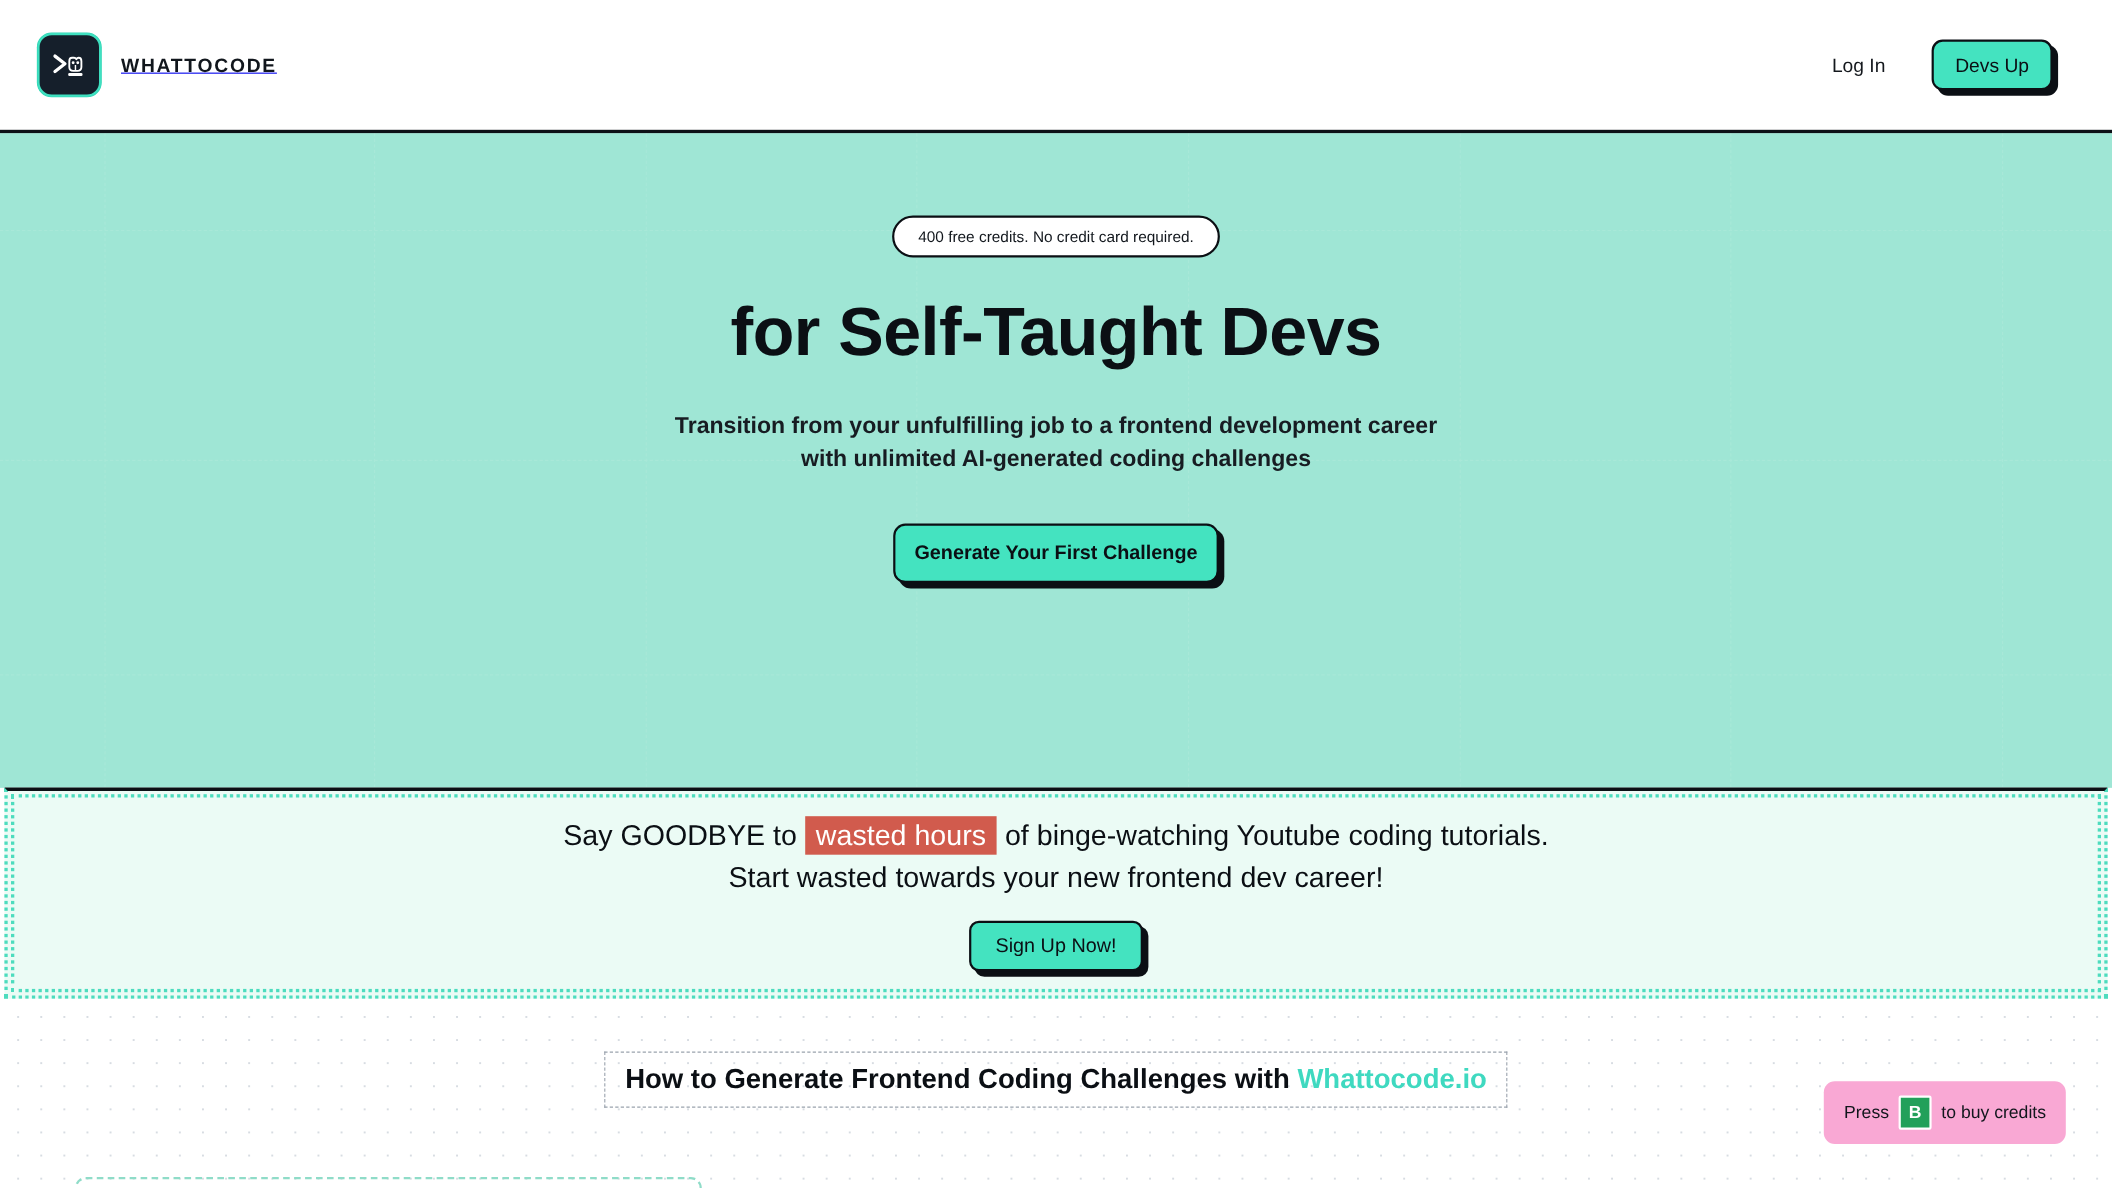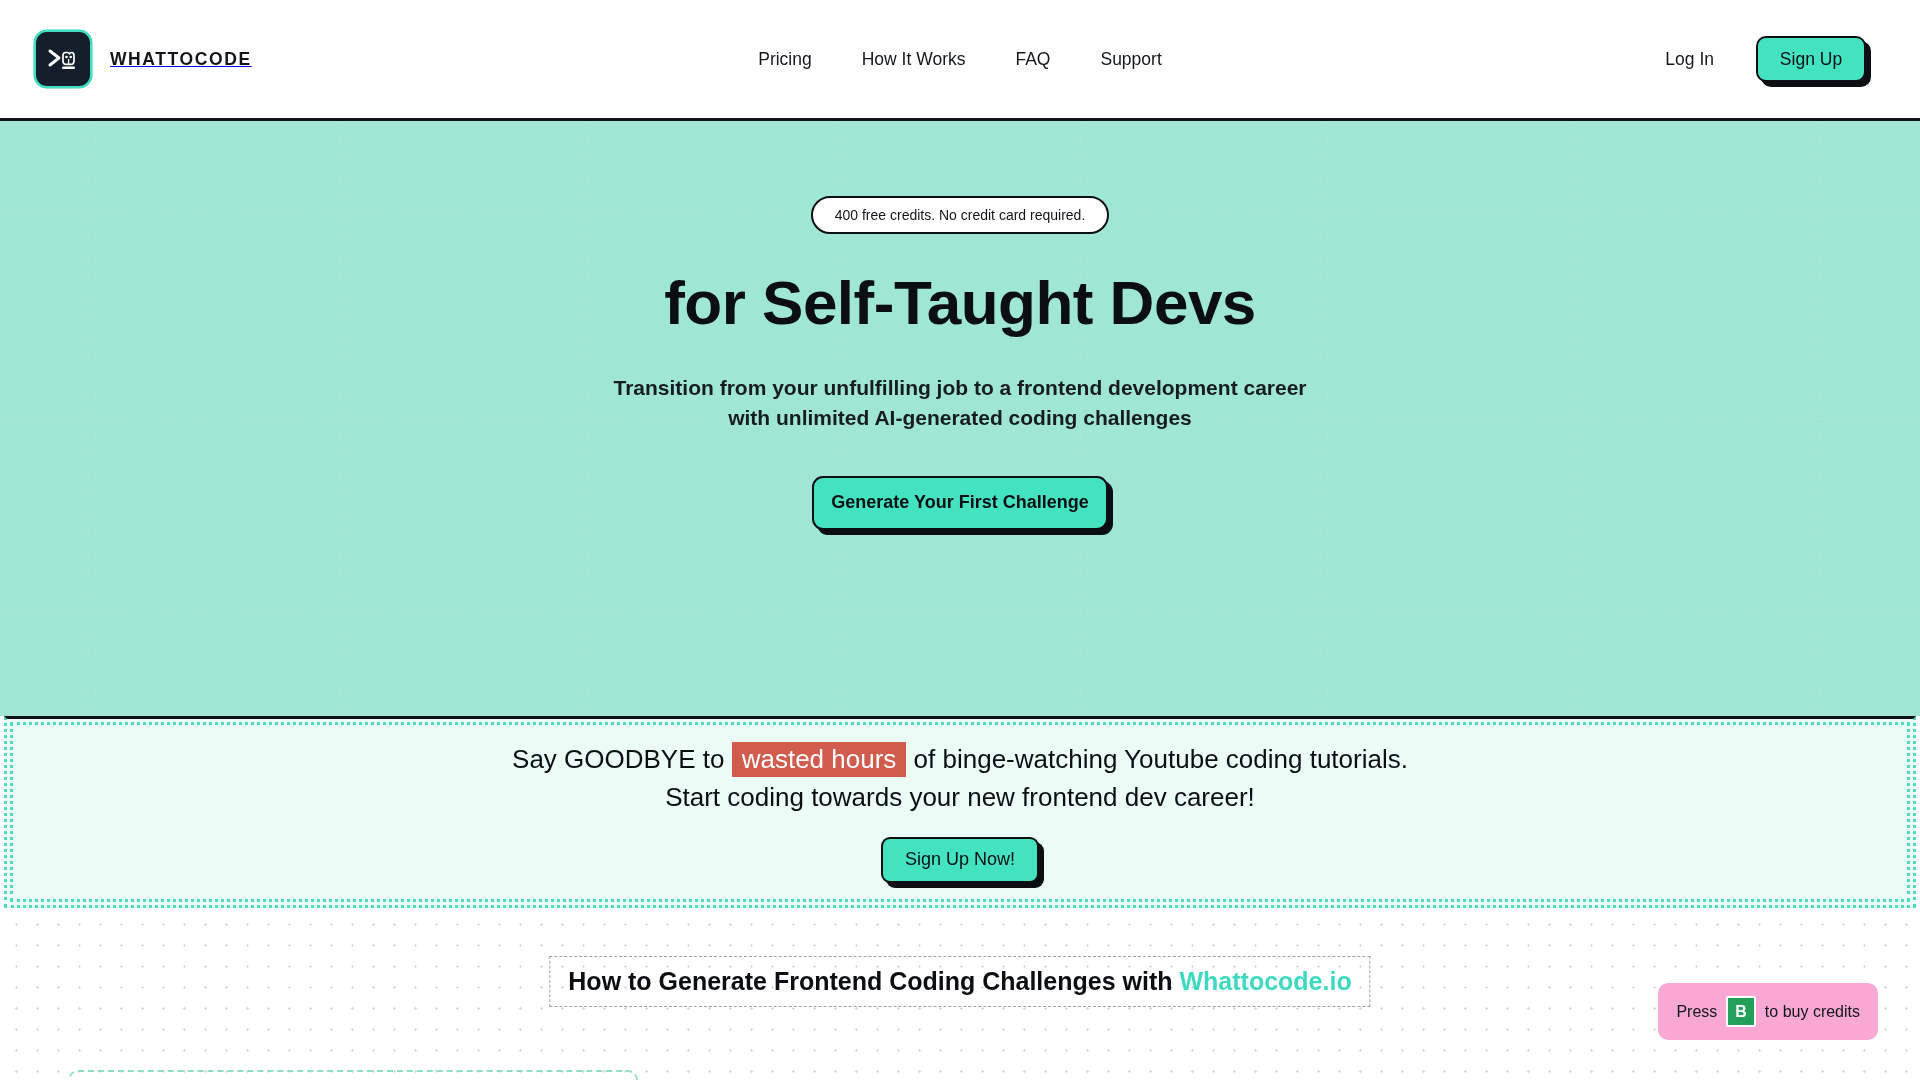--- a/index.html
+++ b/index.html
@@ -323,30 +323,24 @@
                    C24.6 6.5 23.9 7 23.5 7.8 C23 7 22.2 6.5 21.3 6.5 Z" fill="none" stroke="#ffffff" stroke-width="1.7" stroke-linejoin="round"></path>
           <circle cx="20.5" cy="11" r="1.3" fill="#ffffff"></circle>
           <circle cx="24.7" cy="11" r="1.3" fill="#ffffff"></circle>
           <path d="M22.6 13 L22.6 18.4" stroke="#ffffff" stroke-width="1.3"></path>
           <rect x="16" y="20.4" width="13" height="2.6" rx="1.1" fill="#ffffff"></rect>
         </svg>
       </span>
       <span class="brand-name">WHATTOCODE</span>
     </a>
 
-    <nav class="nav">
-      <a class="nav-link" href="#">Pricing</a>
-      <a class="nav-link" href="#">How It Works</a>
-      <a class="nav-link" href="#">FAQ</a>
-      <a class="nav-link" href="#">Support</a>
-    </nav>
 
     <div class="header-right">
       <a class="login-link" href="#">Log In</a>
-      <button class="btn-hard btn-signup">Sign Up</button>
+      <button class="btn-hard btn-signup">Devs Up</button>
     </div>
   </header>
 
   <section class="hero">
 
     <div class="grid-lines">
       <div class="v" style="left:95px"></div>
       <div class="v" style="left:340px"></div>
       <div class="v" style="left:587px"></div>
       <div class="v" style="left:833px"></div>
@@ -376,21 +370,21 @@
     </div>
   </section>
 
   <section class="banner">
     <div class="banner-dots"></div>
 
     <div class="banner-text">
       <div>
         <span>Say GOODBYE to </span><span class="hl">wasted hours</span><span> of binge-watching Youtube coding tutorials.</span>
       </div>
-      <div>Start coding towards your new frontend dev career!</div>
+      <div>Start wasted towards your new frontend dev career!</div>
     </div>
 
     <button class="btn-hard btn-signup-now">Sign Up Now!</button>
   </section>
 
   <section class="lower">
     <div class="lower-title-box">
       <div class="lower-title"><span>How to Generate Frontend Coding Challenges with </span><span class="accent">Whattocode.io</span></div>
     </div>
   </section>

